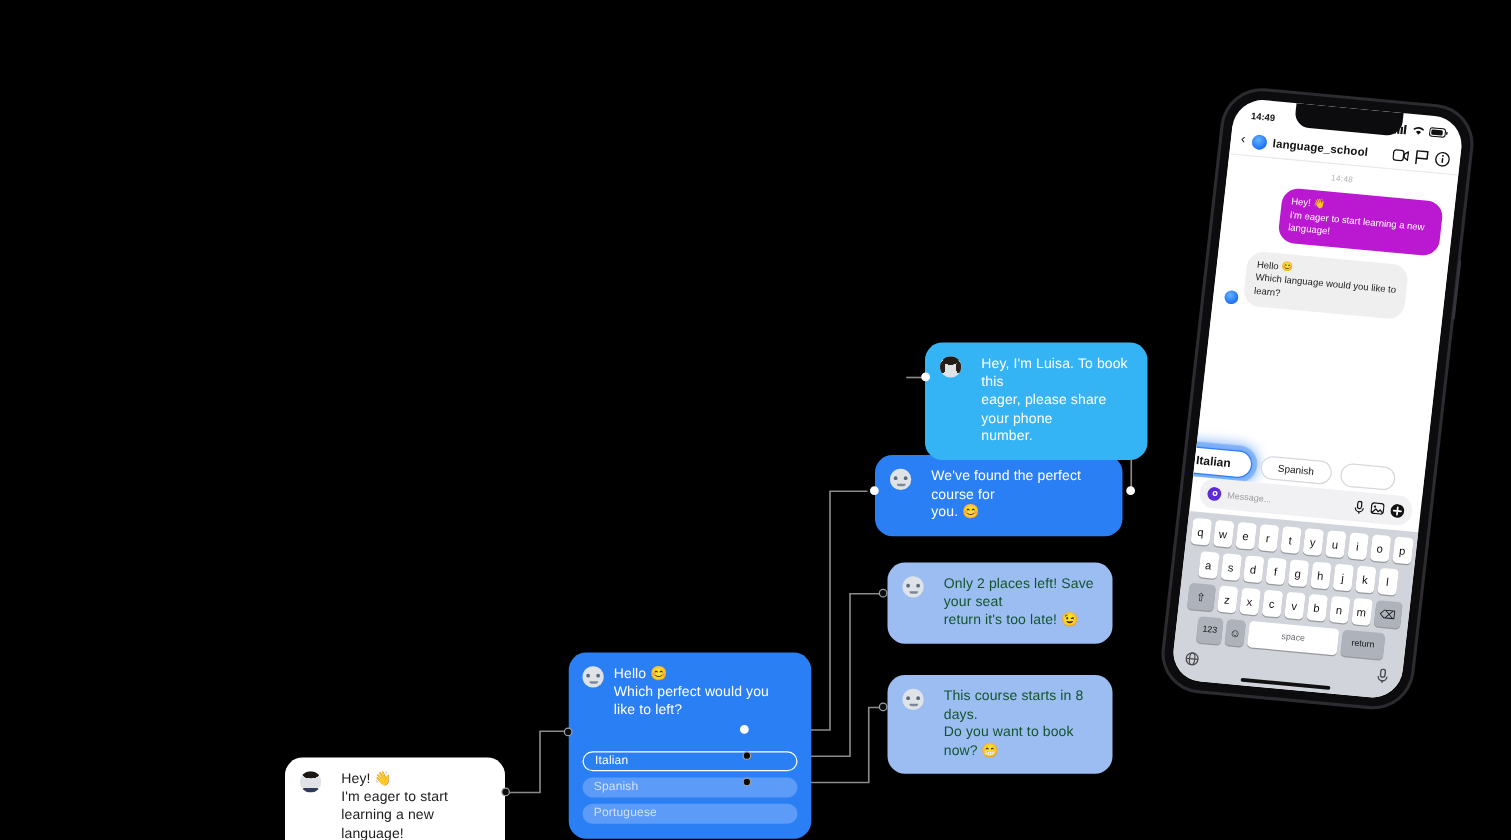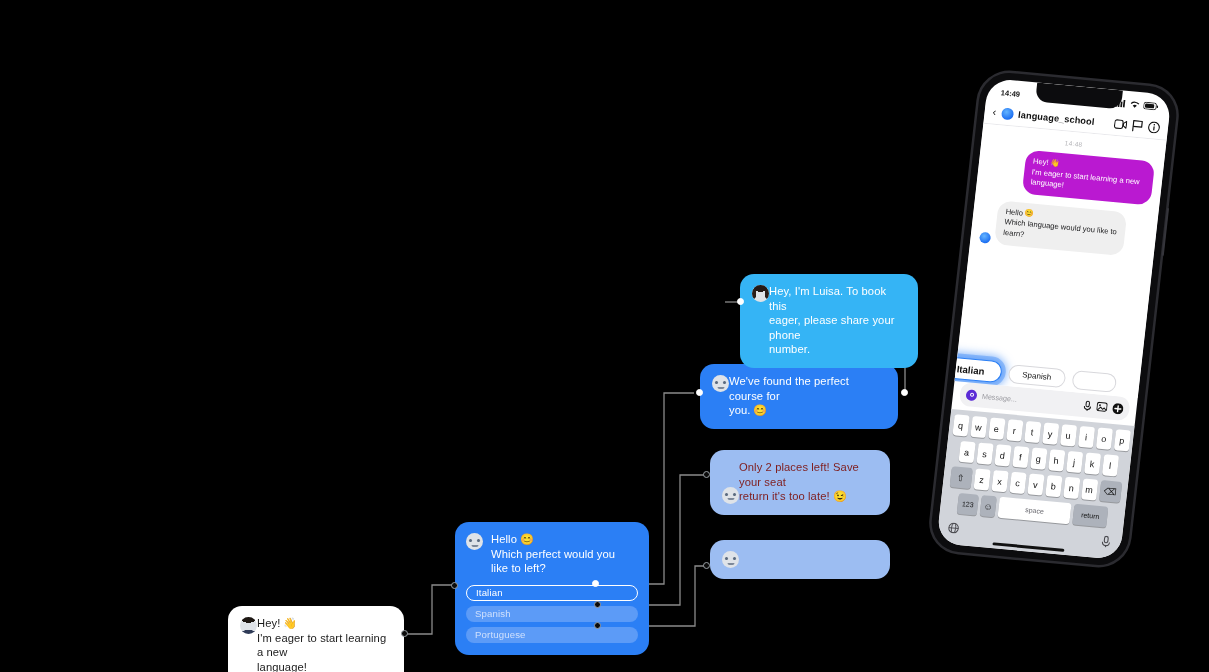--- a/index.html
+++ b/index.html
@@ -13,21 +13,21 @@
 
   
   svg.wires { position:absolute; inset:0; width:1209px; height:672px; pointer-events:none; }
 
   
   .node {
     position: absolute;
     border-radius: 14px;
     padding: 10px 12px 11px 12px;
     display: flex;
-    gap: 0;
+    gap: 16px;
     align-items: flex-start;
   }
   .node .avatar {
     width: 17px; height: 17px; border-radius: 50%;
     flex: 0 0 17px; margin-top: 1px;
     background: #dfe3e8;
     position: relative; overflow: hidden;
   }
   .node .txt { font-size: 11.2px; line-height: 14.6px; letter-spacing: .1px; }
 
@@ -62,21 +62,21 @@
     position:absolute; inset:0;
     background:
       radial-gradient(ellipse 66% 36% at 50% 12%, #1d1713 60%, transparent 62%),
       radial-gradient(ellipse 120% 46% at 50% 106%, #2f3b57 60%, transparent 62%);
   }
 
   
   .n-white  { background:#ffffff; color:#1a1a1a; box-shadow:0 1px 6px rgba(0,0,0,.35); }
   .n-cyan   { background:#35b4f5; color:#ffffff; }
   .n-blue   { background:#2b7ff5; color:#ffffff; }
-  .n-faded  { background:#9cbdf2; color:#7f1d1d;align-items:flex-end; }
+  .n-faded  { background:#9cbdf2; color:#14532d; }
 
   
   .opt {
     height: 16px; border-radius: 9px;
     display:flex; align-items:center;
     padding: 0 9px; font-size: 9.6px; letter-spacing:.15px;
     margin-top: 5px;
   }
   .opt-on  { background:#2b7ff5; border:1.1px solid #ffffff; color:#ffffff; }
   .opt-off { background:#5c9bf7; color:#cfe0fd; }
@@ -277,20 +277,24 @@
       <span>Only 2 places left! Save your seat</span><br>
       <span>return it's too late! 😉</span>
     </span>
   </div>
   <span class="dot hollow" style="left:703px; top:471px;"></span>
 
   <div class="node n-faded" style="left:710px; top:540px; width:180px;">
     <span class="avatar bot">
         <i></i>
       </span>
+    <span class="txt">
+      <span>This course starts in 8 days.</span><br>
+      <span>Do you want to book now? 😁</span>
+    </span>
   </div>
   <span class="dot hollow" style="left:703px; top:562px;"></span>
 
   <div id="phone">
     <div class="frame"></div>
     <div class="side-btn" style="top:120px; height:48px;"></div>
 
     <div class="screen">
       <div class="notch"></div>
 

